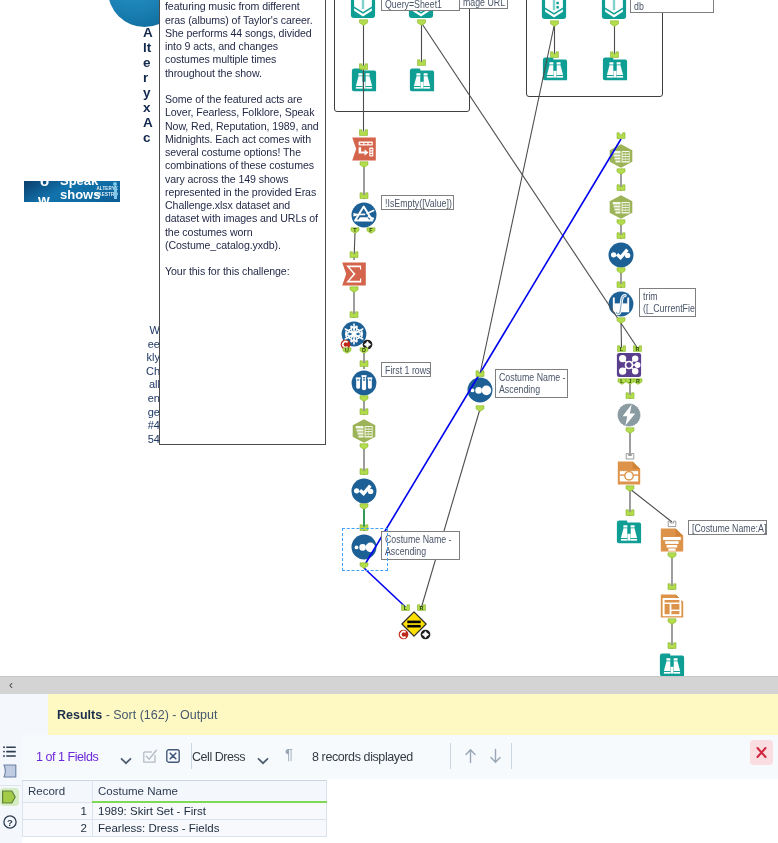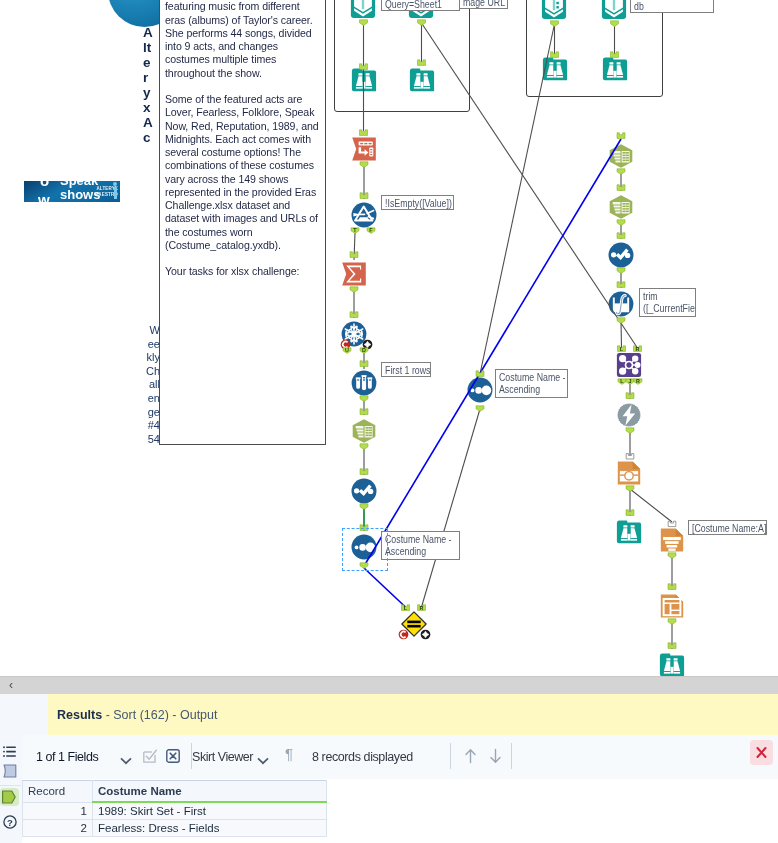--- a/index.html
+++ b/index.html
@@ -50,21 +50,21 @@
                    color:#4a4a4a;font-size:12px;line-height:15px;text-align:center;}
   .resultsPane{position:absolute;left:0;top:694px;width:778px;height:149px;background:#f4f7fb;}
   .resultsTitle{position:absolute;left:0;top:0;width:778px;height:41px;
                 background:#fef9c3;border-bottom:1px solid #e2e8f0;margin-left:48px;}
   .resultsTitle .t{position:absolute;left:9px;top:14px;font-size:12.5px;color:#46586e;}
   .resultsTitle .t b{color:#1b2f4b;font-weight:bold;}
   .leftRail{position:absolute;left:0;top:41px;width:22px;height:108px;
             background:#f4f8fc;border-right:1px solid #dde5ee;}
   .toolbar{position:absolute;left:22px;top:41px;width:756px;height:44px;
            background:#f6fafd;border-bottom:1px solid #e3e9f1;}
-  .tbitem{position:absolute;font-size:12.5px;color:#0f172a;top:15px;cursor:default;letter-spacing:-0.45px;}
+  .tbitem{position:absolute;font-size:12.5px;color:#6d28d9;top:15px;cursor:default;letter-spacing:-0.45px;}
   .tbtext{position:absolute;font-size:12.5px;color:#333a42;top:15px;letter-spacing:-0.4px;}
   .grid{position:absolute;left:22px;top:85px;width:756px;height:64px;background:#ffffff;}
   .grid table{border-collapse:collapse;font-size:11.5px;font-family:"Liberation Sans",sans-serif;}
   .grid th{background:#f4f7fb;color:#2d3c52;font-weight:normal;text-align:left;
            padding:0px 5px;height:20px;border:1px solid #dbe3ee;border-top:1px solid #c9d4e2;}
   .grid th.sorted{border-bottom:2px solid #7ed957;}
   .grid td{background:#f7f9fc;color:#1c2b3e;padding:0 5px;height:16px;
            border:1px solid #dbe3ee;}
   .grid td.num{text-align:right;}
 </style>
@@ -315,21 +315,21 @@
       <div style="position:absolute;right:1px;top:0px;width:4px;height:4px;border-radius:50%;background:#7cc9ec;"></div>
       <div style="position:absolute;right:1.5px;top:5px;width:3px;height:12px;background:#7cc9ec;"></div>
     </div>
   </div>
 
   <div class="textbox" style="left:159px;top:-18px;width:167px;height:463px;padding:4px 5px;box-sizing:border-box;">
     <p>Tour is a 3.5-hour concert featuring music from different eras (albums) of Taylor's career. She performs 44 songs, divided into 9 acts, and changes costumes multiple times throughout the show.</p>
     <p>&nbsp;</p>
     <p>Some of the featured acts are Lover, Fearless, Folklore, Speak Now, Red, Reputation, 1989, and Midnights. Each act comes with several costume options! The combinations of these costumes vary across the 149 shows represented in the provided Eras Challenge.xlsx dataset and dataset with images and URLs of the costumes worn (Costume_catalog.yxdb).</p>
     <p>&nbsp;</p>
-    <p>Your tasks for xlsx challenge:</p>
+    <p>Your this for this challenge:</p>
     <p>&nbsp;</p>
   </div>
 
   <div class="container" style="left:334px;top:-40px;width:134px;height:150px;"></div>
   <div class="container" style="left:526px;top:-40px;width:135px;height:135px;"></div>
 
   <div class="tool" style="left:350px;top:-7px;width:26px;height:26px;">
         <svg width="26" height="26" viewBox="0 0 26 26">
           <use href="#ic-input"></use>
         </svg>
@@ -774,21 +774,21 @@
       </svg>
     </div>
     <div style="position:absolute;left:144px;top:14px;">
       <svg width="14" height="14" viewBox="0 0 14 14">
         <rect x="0.8" y="0.8" width="12.4" height="12.4" rx="2" fill="none" stroke="#46587a" stroke-width="1.4"></rect>
         <path d="M4.2 4.2 L9.8 9.8 M9.8 4.2 L4.2 9.8" stroke="#46587a" stroke-width="1.6" stroke-linecap="round"></path>
       </svg>
     </div>
     <div style="position:absolute;left:169px;top:8px;width:1px;height:26px;background:#ccd6e3;"></div>
     <div class="tbitem" style="left:170px;color:#333a42;">
-      <span>Skirt Viewer</span>
+      <span>Cell Dress</span>
     </div>
     <div style="position:absolute;left:235px;top:16px;">
       <svg width="12" height="8" viewBox="0 0 12 8">
             <path d="M1 1.4 L6 6.2 L11 1.4" fill="none" stroke="#4b5a6d" stroke-width="1.7"></path>
           </svg>
     </div>
     <div class="tbtext" style="left:263px;color:#9aa6b4;font-size:15px;top:10px;">¶</div>
     <div class="tbtext" style="left:290px;">8 records displayed</div>
     <div style="position:absolute;left:428px;top:8px;width:1px;height:26px;background:#ccd6e3;"></div>
     <div style="position:absolute;left:441px;top:13px;">
@@ -807,21 +807,21 @@
         <path d="M7.5 8 L15.5 17 M15.5 8 L7.5 17" stroke="#d0243c" stroke-width="2" stroke-linecap="round"></path>
       </svg>
     </div>
   </div>
 
   <div class="grid">
     <table style="margin-left:0px;margin-top:1px;table-layout:fixed;">
       <thead>
             <tr>
         <th style="width:59px;">Record</th>
-        <th style="width:223px;font-weight:bold;" class="sorted">Costume Name</th>
+        <th style="width:223px;" class="sorted">Costume Name</th>
       </tr>
           </thead>
       <tbody>
             <tr>
               <td class="num">1</td>
               <td>1989: Skirt Set - First</td>
             </tr>
             <tr>
               <td class="num">2</td>
               <td>Fearless: Dress - Fields</td>

